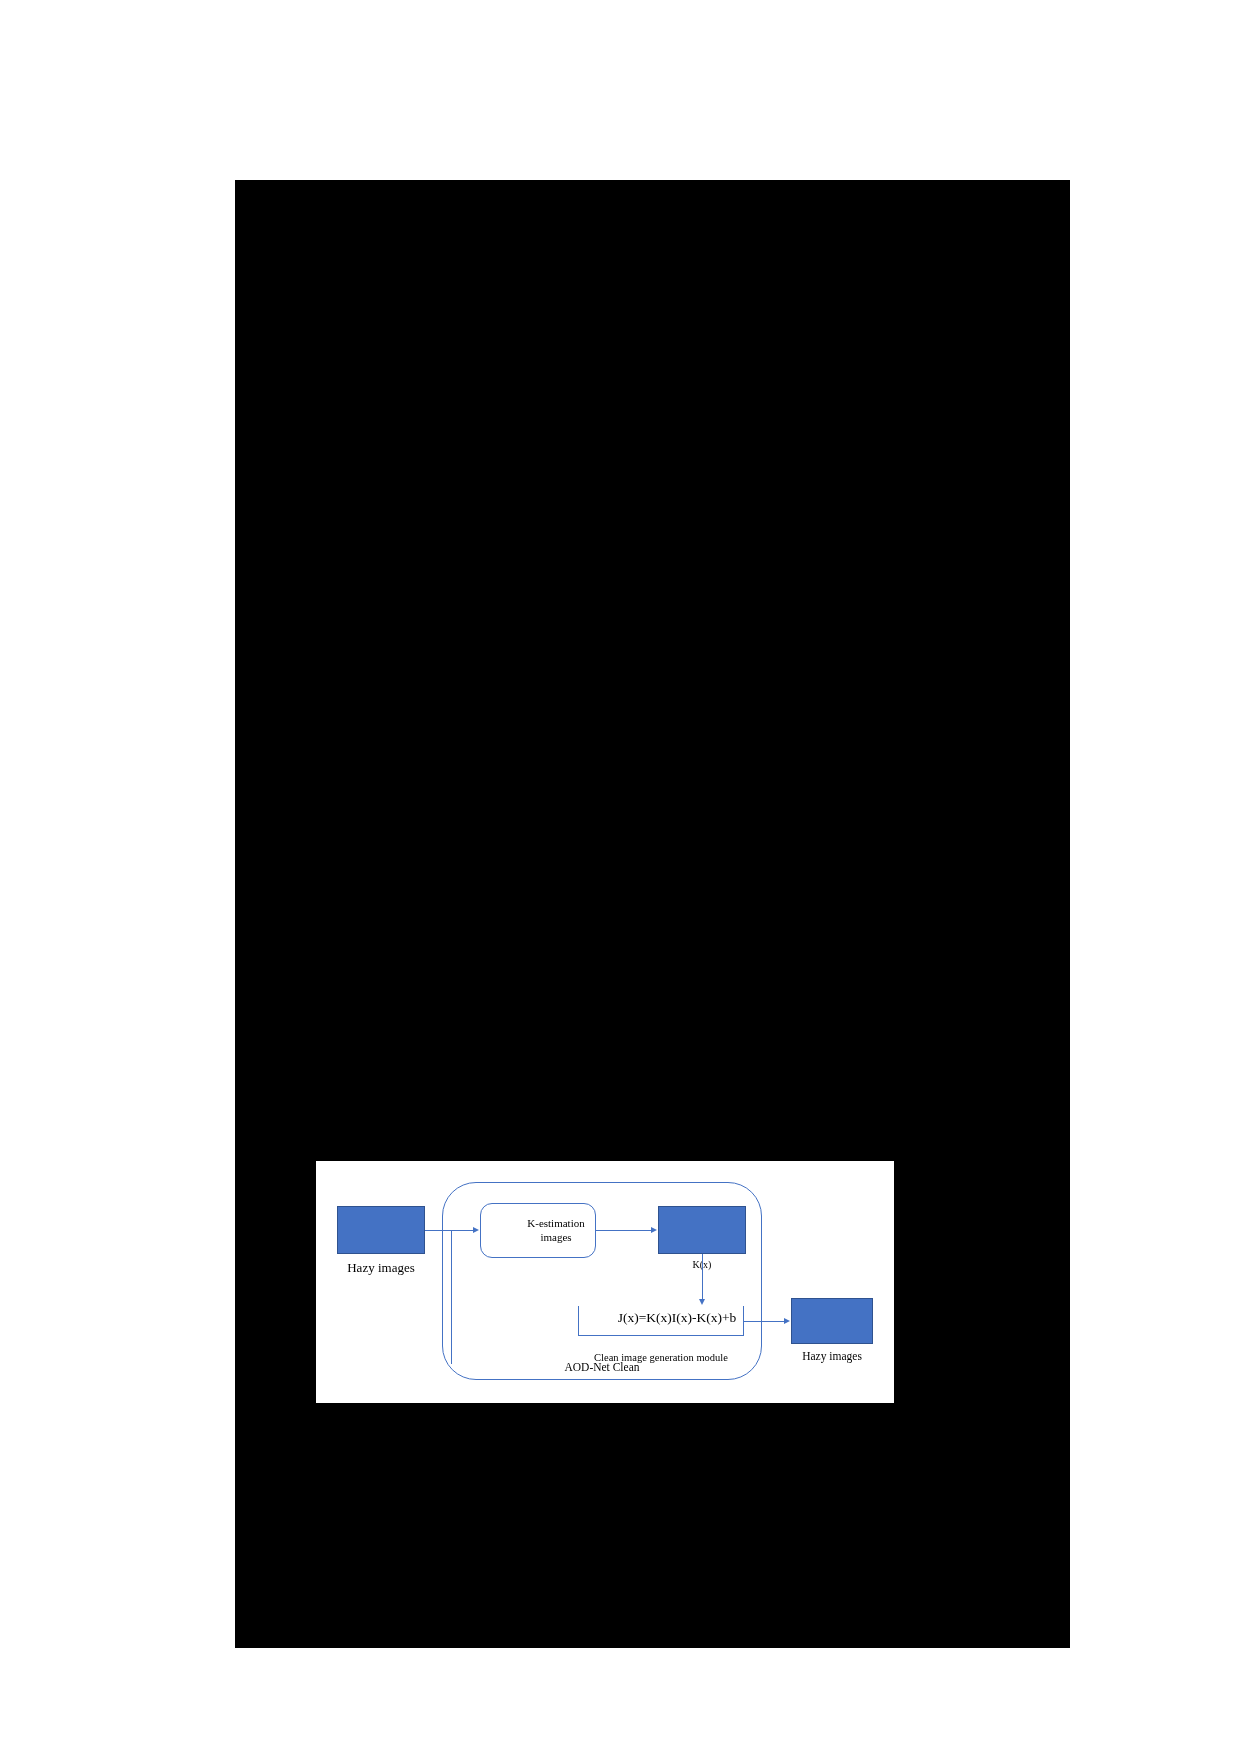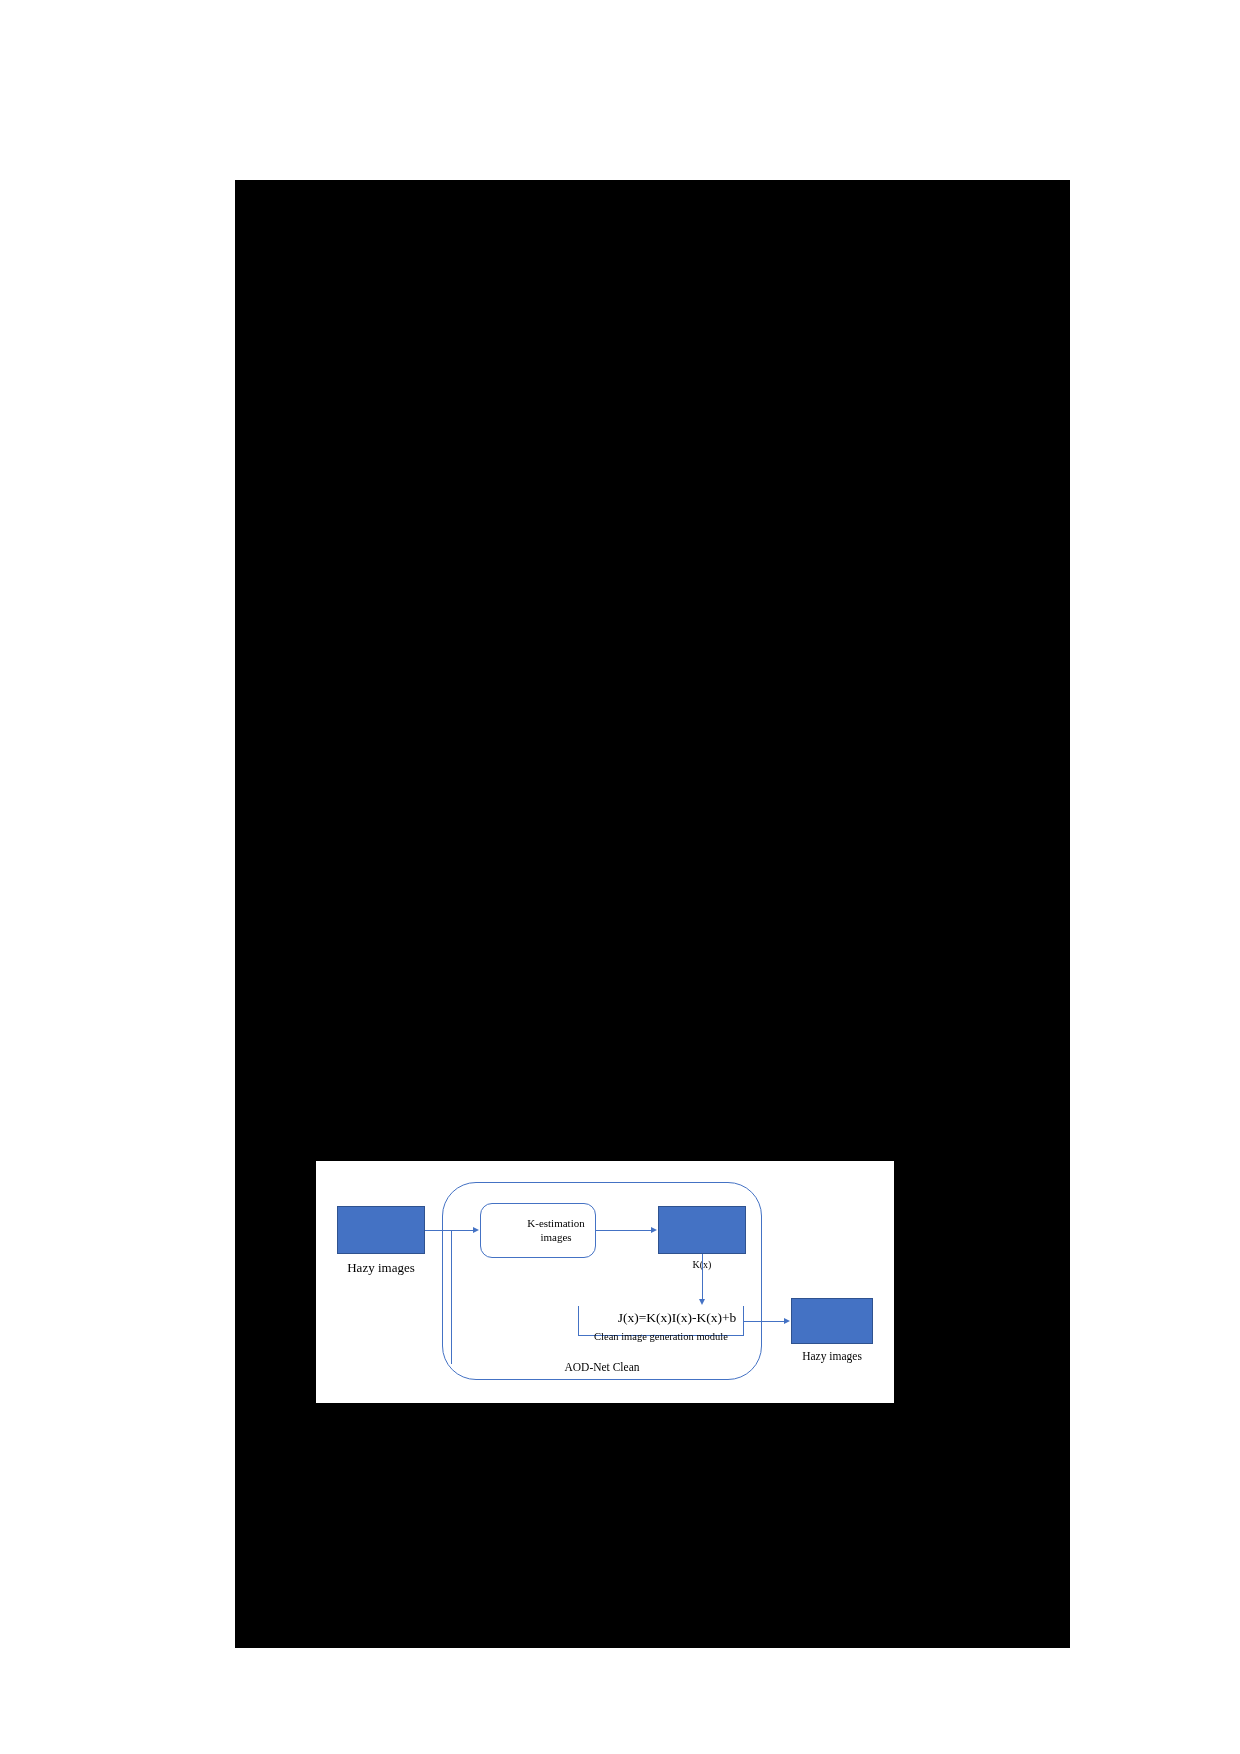--- a/index.html
+++ b/index.html
@@ -154,21 +154,21 @@
     <div class="arrow-right" style="left:335px; top:65.5px;"></div>
 
     <div class="blue-box" style="left:342px; top:45px; width:88px; height:48px;"></div>
     <div class="caption" style="left:327px; top:99px; width:118px; font-size:10px;">K(x)</div>
 
     <div class="vline" style="left:386px; top:93px; height:47px;"></div>
     <div class="arrow-down" style="left:382.5px; top:138px;"></div>
 
     <div class="bracket" style="left:262px; top:145px; width:166px; height:30px;"></div>
     <div class="formula-text" style="left:262px; top:150px; width:198px; font-size:13.5px;">J(x)=K(x)I(x)-K(x)+b</div>
-    <div class="caption" style="left:242px; top:171px; width:206px; font-size:10.5px;">Clean image generation module</div>
+    <div class="caption" style="left:242px; top:192px; width:206px; font-size:10.5px;">Clean image generation module</div>
 
     <div class="hline" style="left:428px; top:160px; width:43px;"></div>
     <div class="arrow-right" style="left:468px; top:156.5px;"></div>
 
     <div class="blue-box" style="left:475px; top:137px; width:82px; height:46px;"></div>
     <div class="caption" style="left:459px; top:190px; width:114px; font-size:11.5px;">Hazy images</div>
 
     <div class="caption" style="left:213px; top:201px; width:146px; font-size:11.5px;">AOD-Net Clean</div>
 
   </div>

